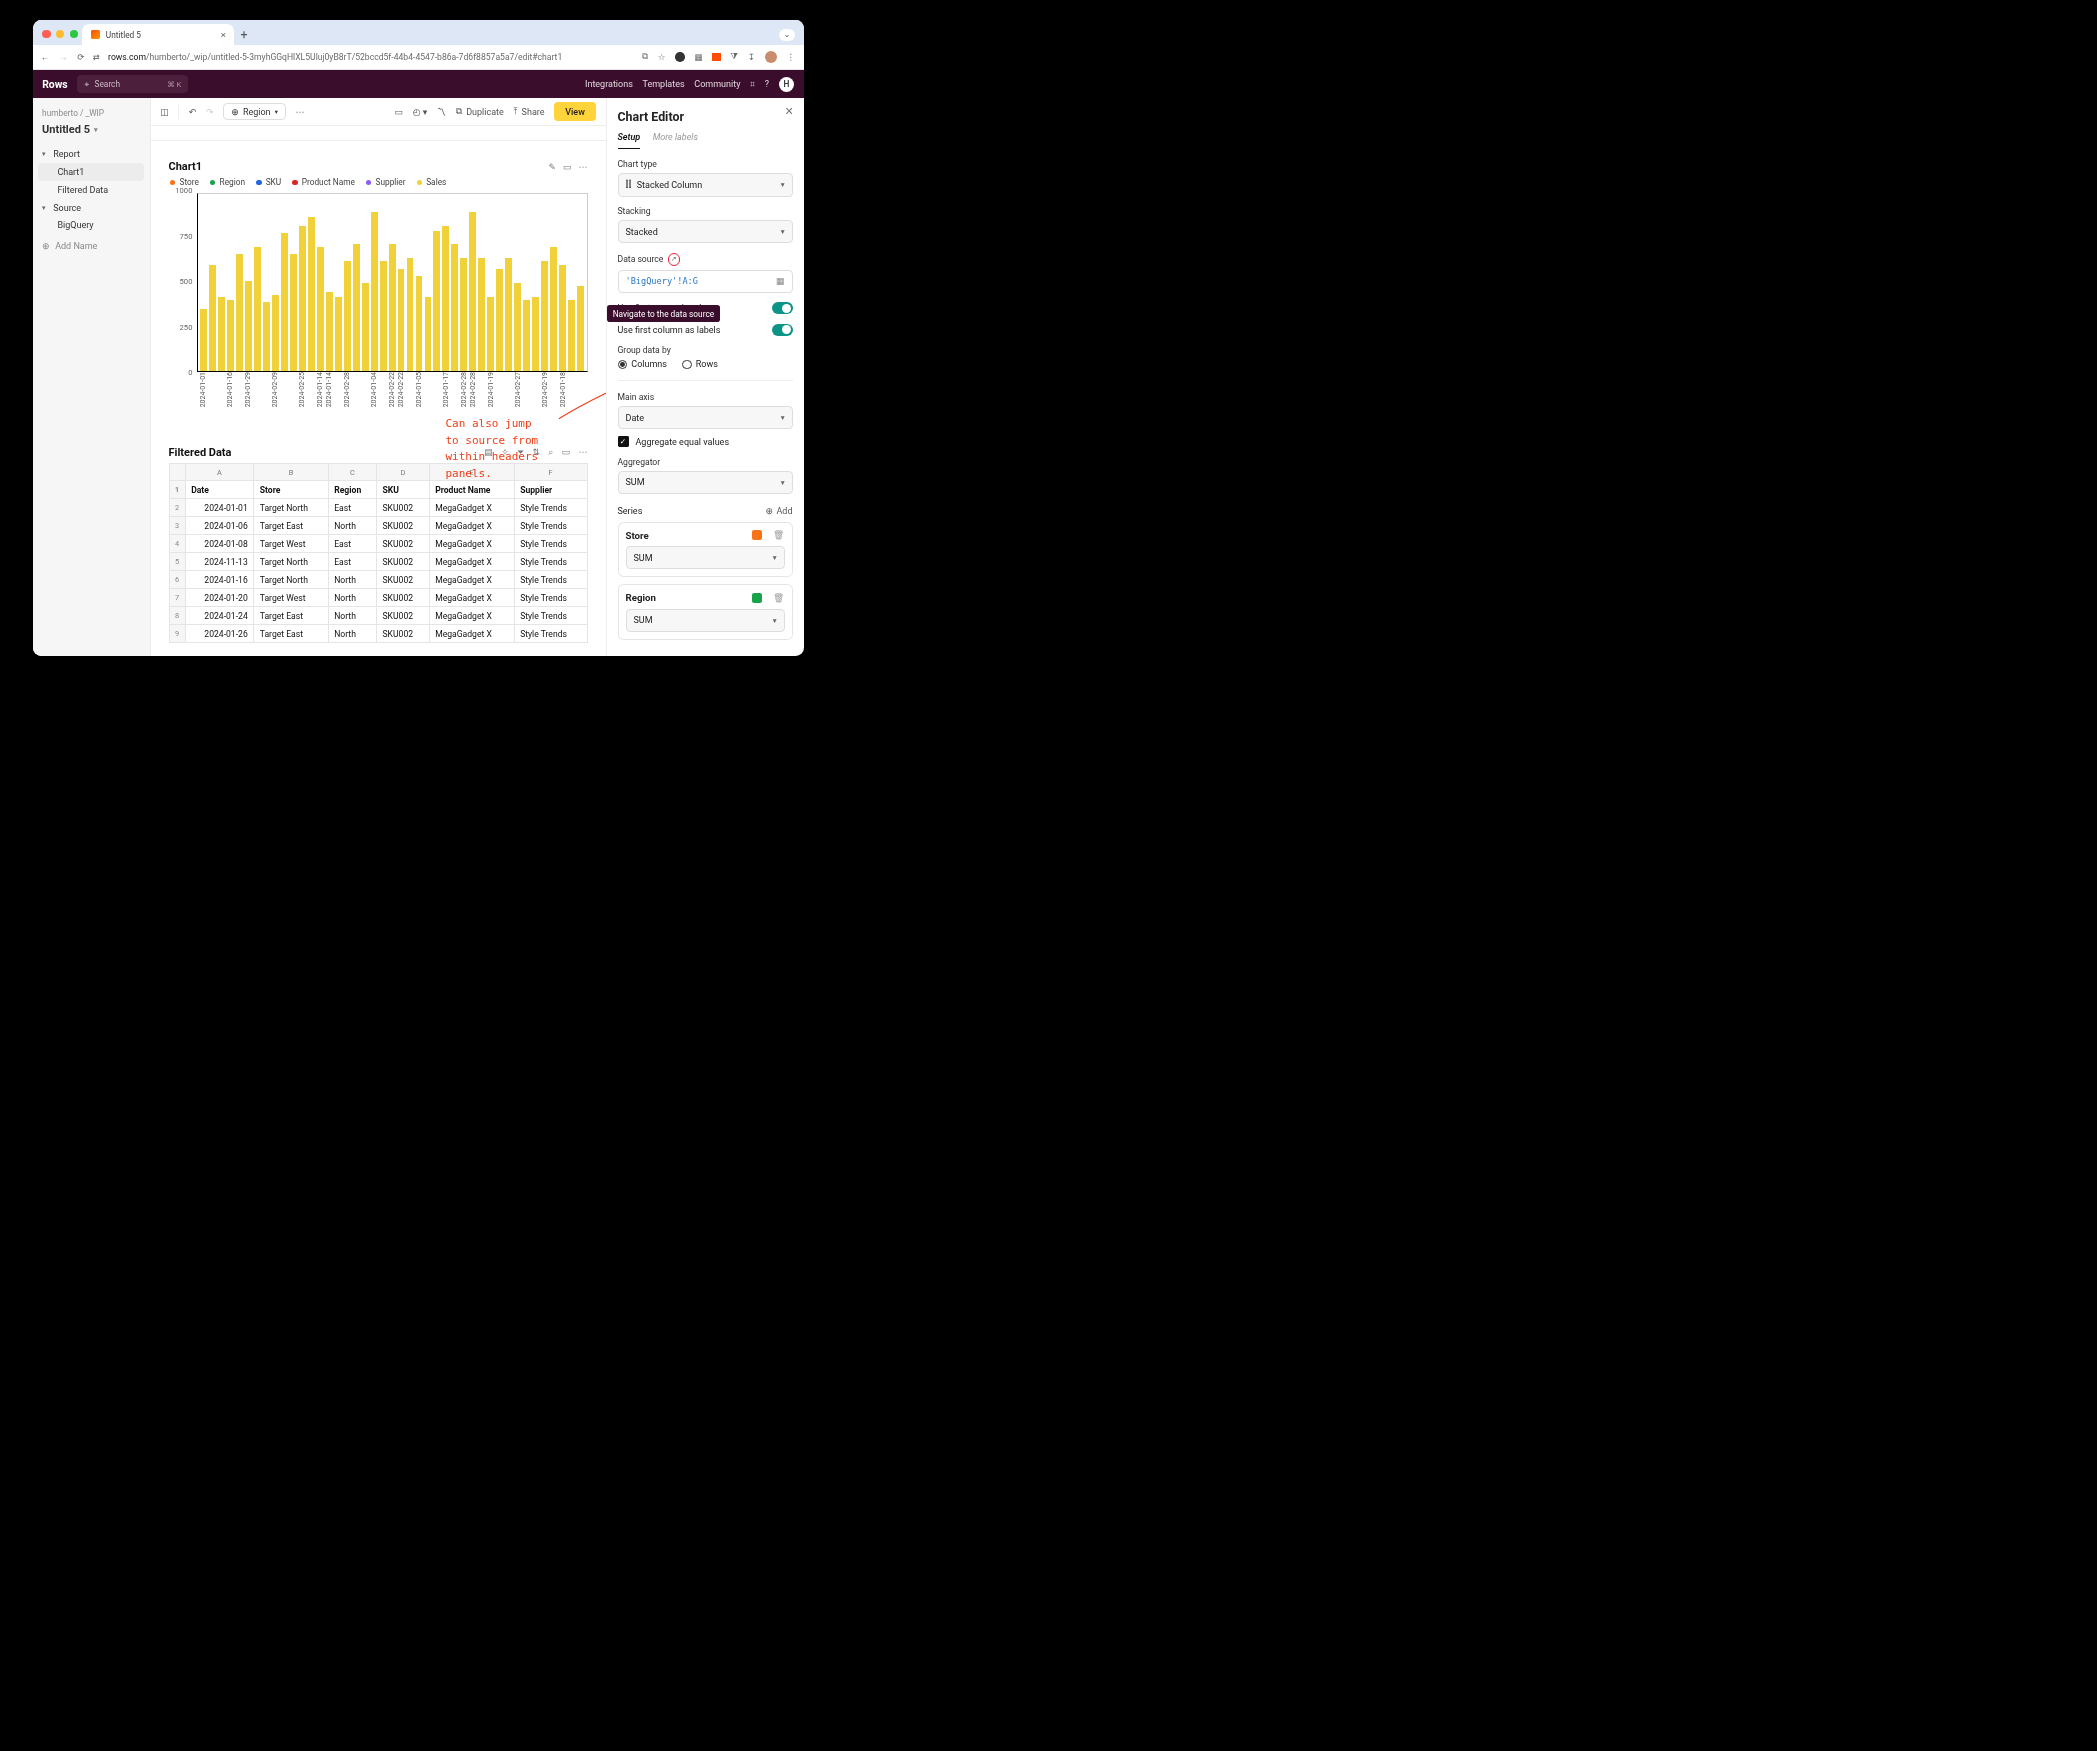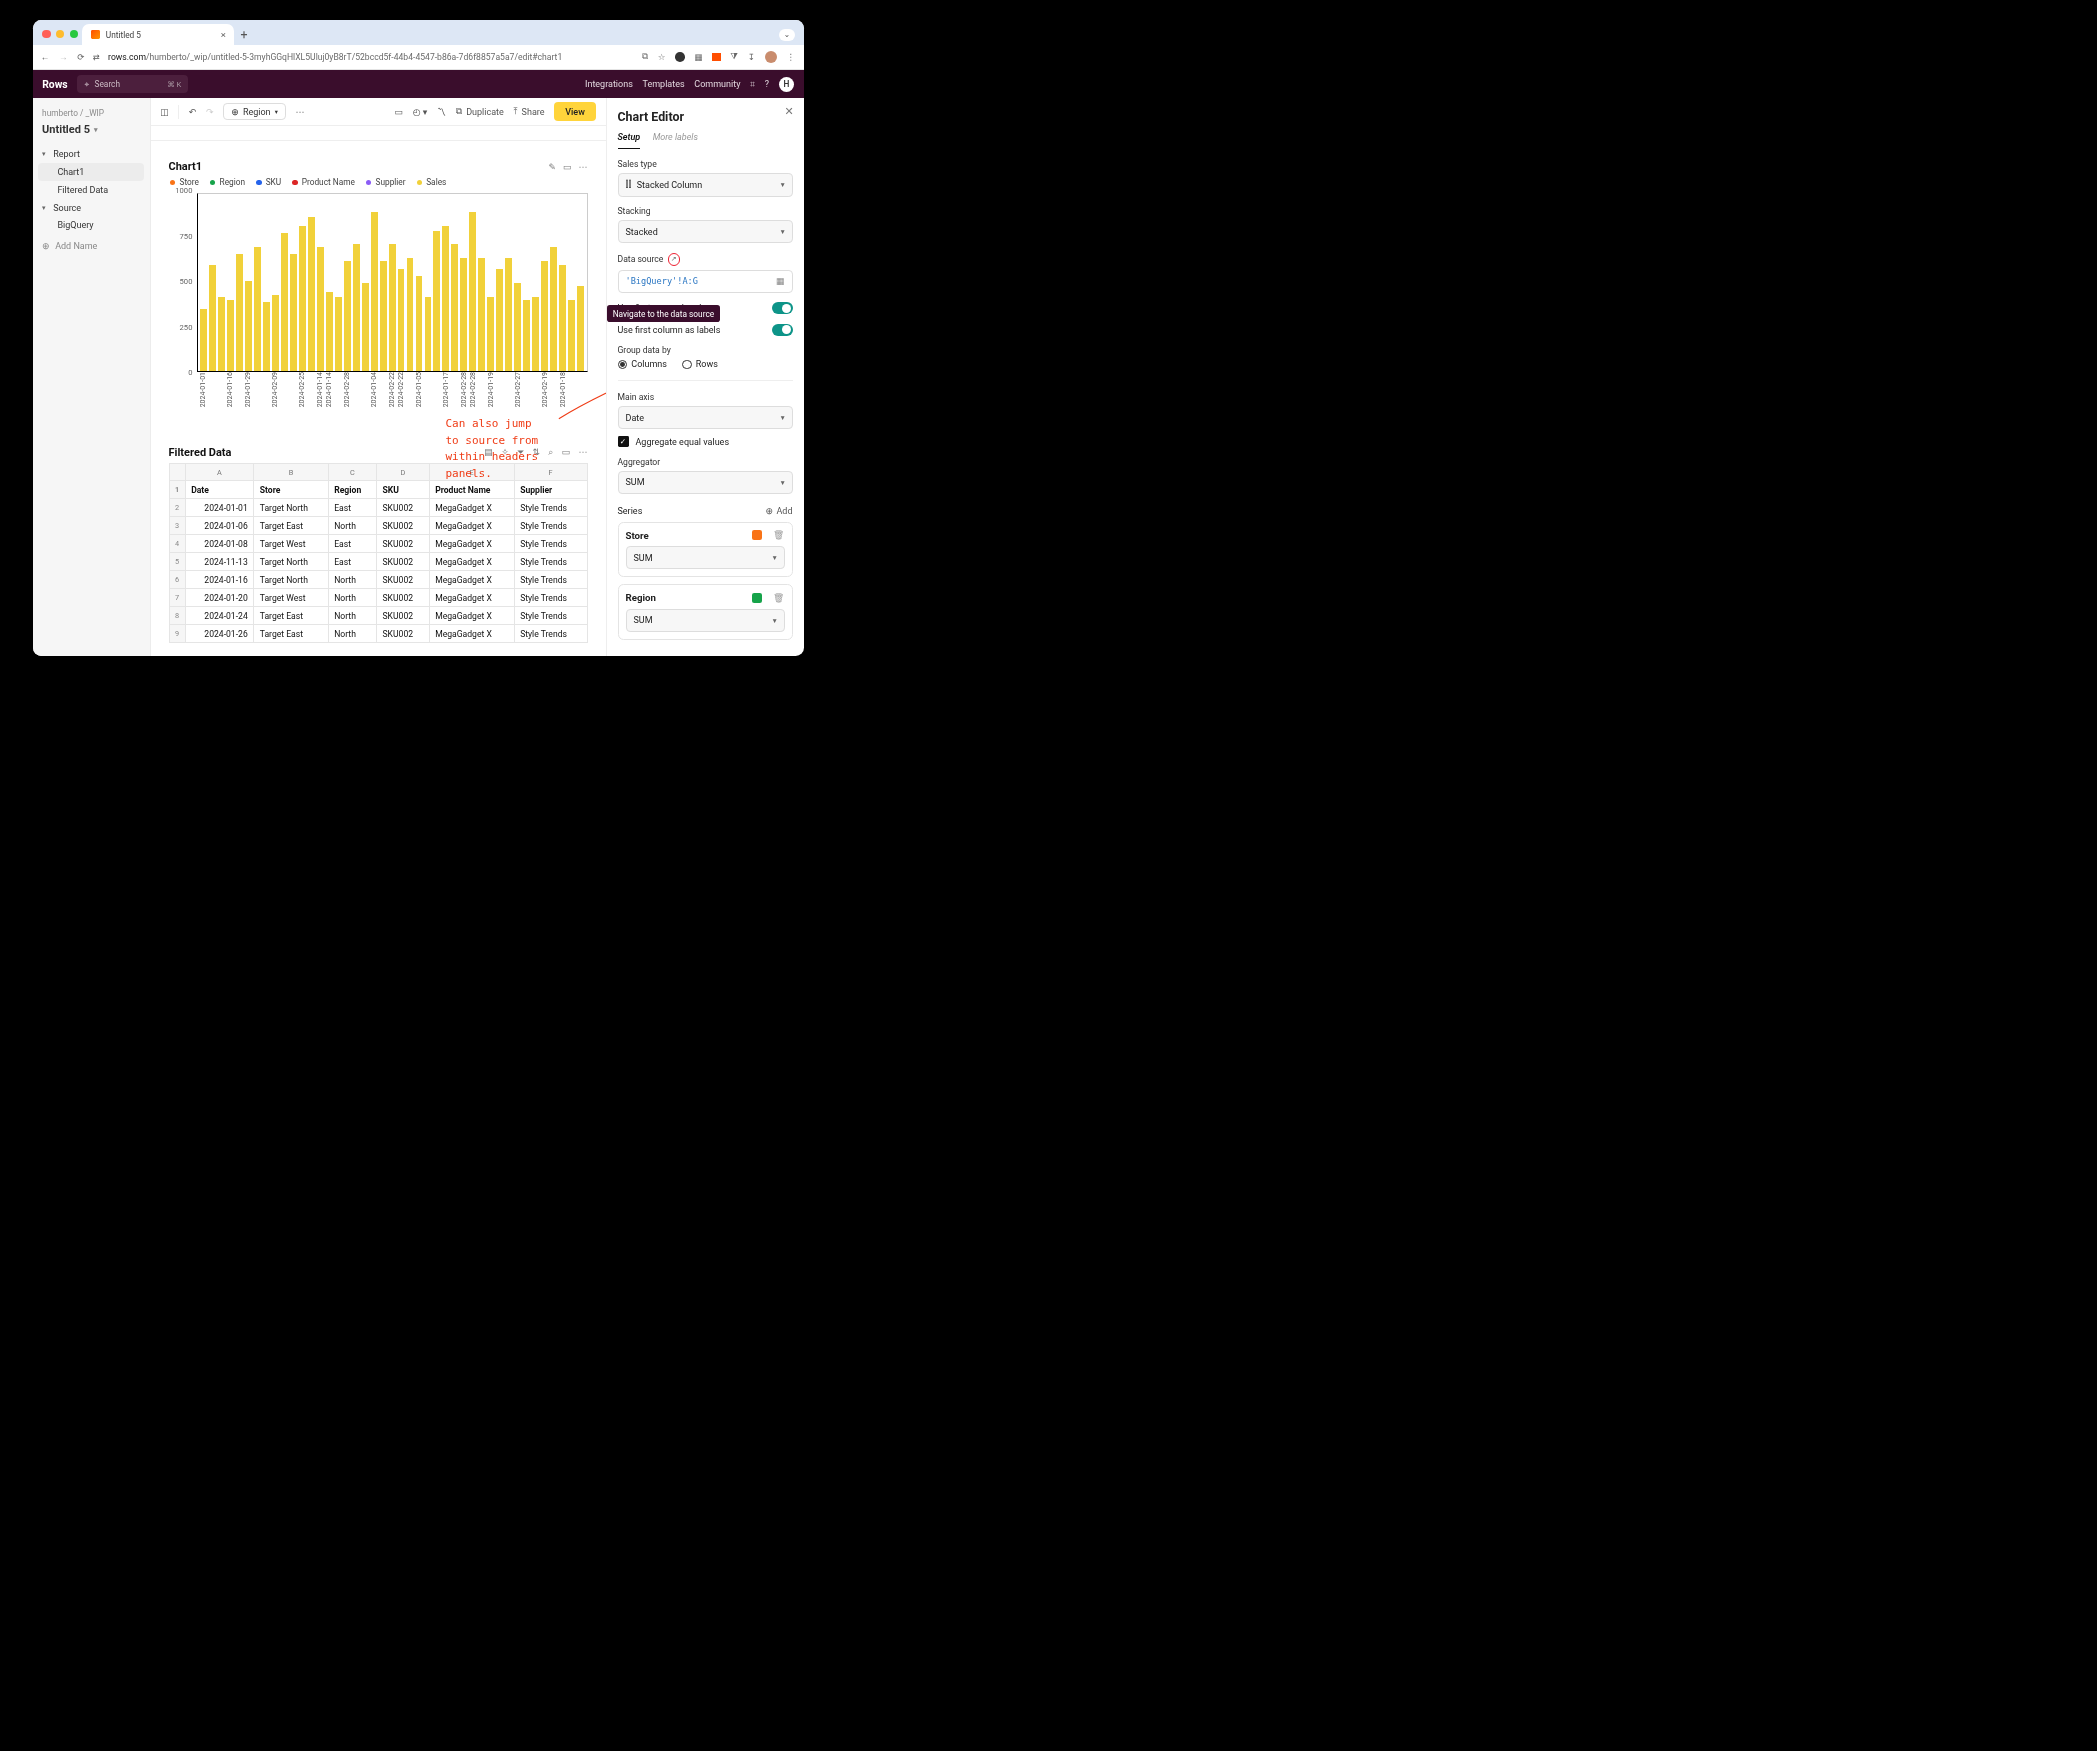--- a/index.html
+++ b/index.html
@@ -547,21 +547,21 @@
     </div>
 
     <div class="rightpanel">
       <span class="rp-close">✕</span>
       <div class="rp-title">Chart Editor</div>
       <div class="rp-tabs">
         <span class="rp-tab active">Setup</span>
         <span class="rp-tab">More labels</span>
       </div>
 
-      <div class="rp-label">Sales type</div>
+      <div class="rp-label">Chart type</div>
       <div class="rp-select">
         <span>⫿⫿</span>
         <span>Stacked Column</span>
           <span class="chev">▾</span>
       </div>
 
       <div class="rp-label">Stacking</div>
       <div class="rp-select">
         <span>Stacked</span>
           <span class="chev">▾</span>

